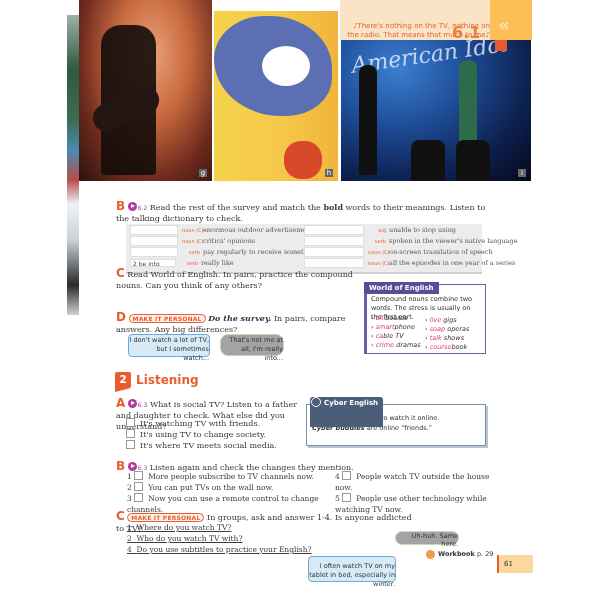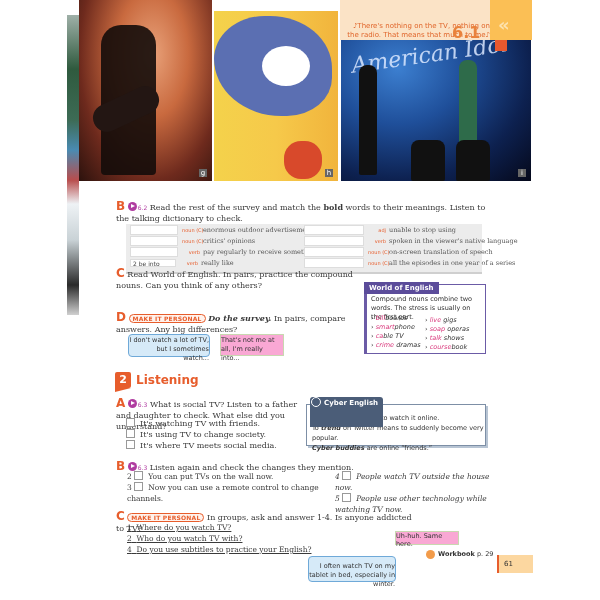--- a/index.html
+++ b/index.html
@@ -35,21 +35,21 @@
   .play:after{content:"";position:absolute;left:3px;top:2px;border-left:4px solid #fff;border-top:2.5px solid transparent;border-bottom:2.5px solid transparent;}
   .track{font:6px "DejaVu Sans",sans-serif;color:#b03ca0;}
   .instr{font-size:8px;line-height:11px;color:#3a3a3a;}
   .match-table{left:126px;top:224px;width:356px;height:48px;background:#ececec;border-bottom:2px solid #cfcfcf;}
   .mrow{position:absolute;height:11px;font-size:6.5px;line-height:11px;color:#555;white-space:nowrap;}
   .mbox{display:inline-block;width:46px;height:8px;background:#fff;border:1px solid #ddd;vertical-align:middle;margin-right:4px;font:6px "DejaVu Sans",sans-serif;color:#444;line-height:8px;}
   .pos{font:5px "DejaVu Sans",sans-serif;color:#e75d2c;display:inline-block;width:18px;text-align:right;margin-right:3px;}
   .mip{display:inline-block;border:1px solid #e75d2c;border-radius:6px;padding:0 3px;font:bold 6px "DejaVu Sans",sans-serif;color:#e75d2c;background:#fff2ec;letter-spacing:.2px;}
   .mip b{color:#e75d2c;}
   .bubble-blue{background:#d6eaf8;border:1px solid #6fa9d8;border-radius:4px;font:6.5px "DejaVu Sans",sans-serif;color:#333;text-align:right;line-height:9px;}
-  .bubble-green{background:#f9a8d4;border:1px solid #c8d8b0;border-radius:0;font:6.5px "DejaVu Sans",sans-serif;color:#333;text-align:left;line-height:9px;}
+  .bubble-green{background:#a3a3a3;border:1px solid #c8d8b0;border-radius:8px;font:6.5px "DejaVu Sans",sans-serif;color:#333;text-align:right;line-height:9px;}
   .woe{left:364px;top:284px;width:118px;height:68px;border:1px solid #6b5ba6;border-left-width:3px;background:#fff;}
   .woe-title{left:364px;top:282px;background:#5b4c9a;color:#fff;font:bold 7px "DejaVu Sans",sans-serif;padding:2px 5px;}
   .woe-body{font:6.5px "DejaVu Sans",sans-serif;color:#333;line-height:9px;}
   .pink{color:#d9377b;font-style:italic;}
   .ital{font-style:italic;}
   .section-badge{left:115px;top:372px;width:16px;height:16px;background:#e75d2c;color:#fff;font:bold 11px "DejaVu Sans",sans-serif;text-align:center;line-height:16px;border-radius:2px 2px 2px 0;}
   .section-title{left:136px;top:373px;font:bold 12px "DejaVu Sans",sans-serif;color:#e75d2c;}
   .section-rule{left:115px;top:388px;width:16px;height:4px;background:#e75d2c;clip-path:polygon(0 0,100% 0,0 100%);}
   .cb{display:inline-block;width:7px;height:7px;border:1px solid #999;background:#fff;vertical-align:-1px;margin-right:5px;}
   .cyber{left:306px;top:404px;width:178px;height:40px;border:1px solid #7d8fa6;background:#fff;box-shadow:2px 2px 0 #b7c4d3;}
@@ -173,37 +173,37 @@
 </div>
 <div class="abs instr" style="left:126px;top:418px;width:180px;">
   <div><span class="cb"></span><span>It's watching TV with friends.</span></div>
   <div><span class="cb"></span><span>It's using TV to change society.</span></div>
   <div><span class="cb"></span><span>It's where TV meets social media.</span></div>
 </div>
 
 <div class="abs cyber">
   <div class="cyber-body" style="position:absolute;left:5px;top:8px;width:172px;">
     <div><span>To </span><b class="ital">stream</b><span> a show is to watch it online.</span></div>
-    <div><span>To </span><b class="ital">trend</b><span> on Twitter means to suddenly become very popular.</span></div>
     <div><span></span><b class="ital">Cyber buddies</b><span> are online “friends.”</span></div>
   </div>
 </div>
 <div class="abs cyber-title">Cyber English</div>
 <div class="abs cyber-icon"></div>
 
 <div class="abs instr" style="left:116px;top:459px;width:300px;">
   <span class="letter">B</span>
   <span class="play"></span><span class="track">6.3</span>
   <span>Listen again and check the changes they mention.</span>
 </div>
 <div class="abs instr" style="left:127px;top:471px;width:210px;font-size:7.5px;">
+  <div><span>1</span> <span class="cb"></span><span>More people subscribe to TV channels now.</span></div>
   <div><span>2</span> <span class="cb"></span><span>You can put TVs on the wall now.</span></div>
   <div><span>3</span> <span class="cb"></span><span>Now you can use a remote control to change channels.</span></div>
 </div>
-<div class="abs instr" style="left:335px;top:471px;width:155px;font-size:7.5px;font-style:italic;">
+<div class="abs instr" style="left:335px;top:471px;width:155px;font-size:7.5px;">
   <div><span>4</span> <span class="cb"></span><span>People watch TV outside the house now.</span></div>
   <div style="padding-left:0;"><span>5</span> <span class="cb"></span><span>People use other technology while watching TV now.</span></div>
 </div>
 
 <div class="abs instr" style="left:116px;top:509px;width:300px;">
   <span class="letter">C</span>
   <span class="mip"><span>MAKE IT </span><b>PERSONAL</b></span>
   <span>In groups, ask and answer 1-4. Is anyone addicted to TV?</span>
 </div>
 <div class="abs instr" style="left:127px;top:522px;width:190px;font-size:7.5px;text-decoration:underline;">

